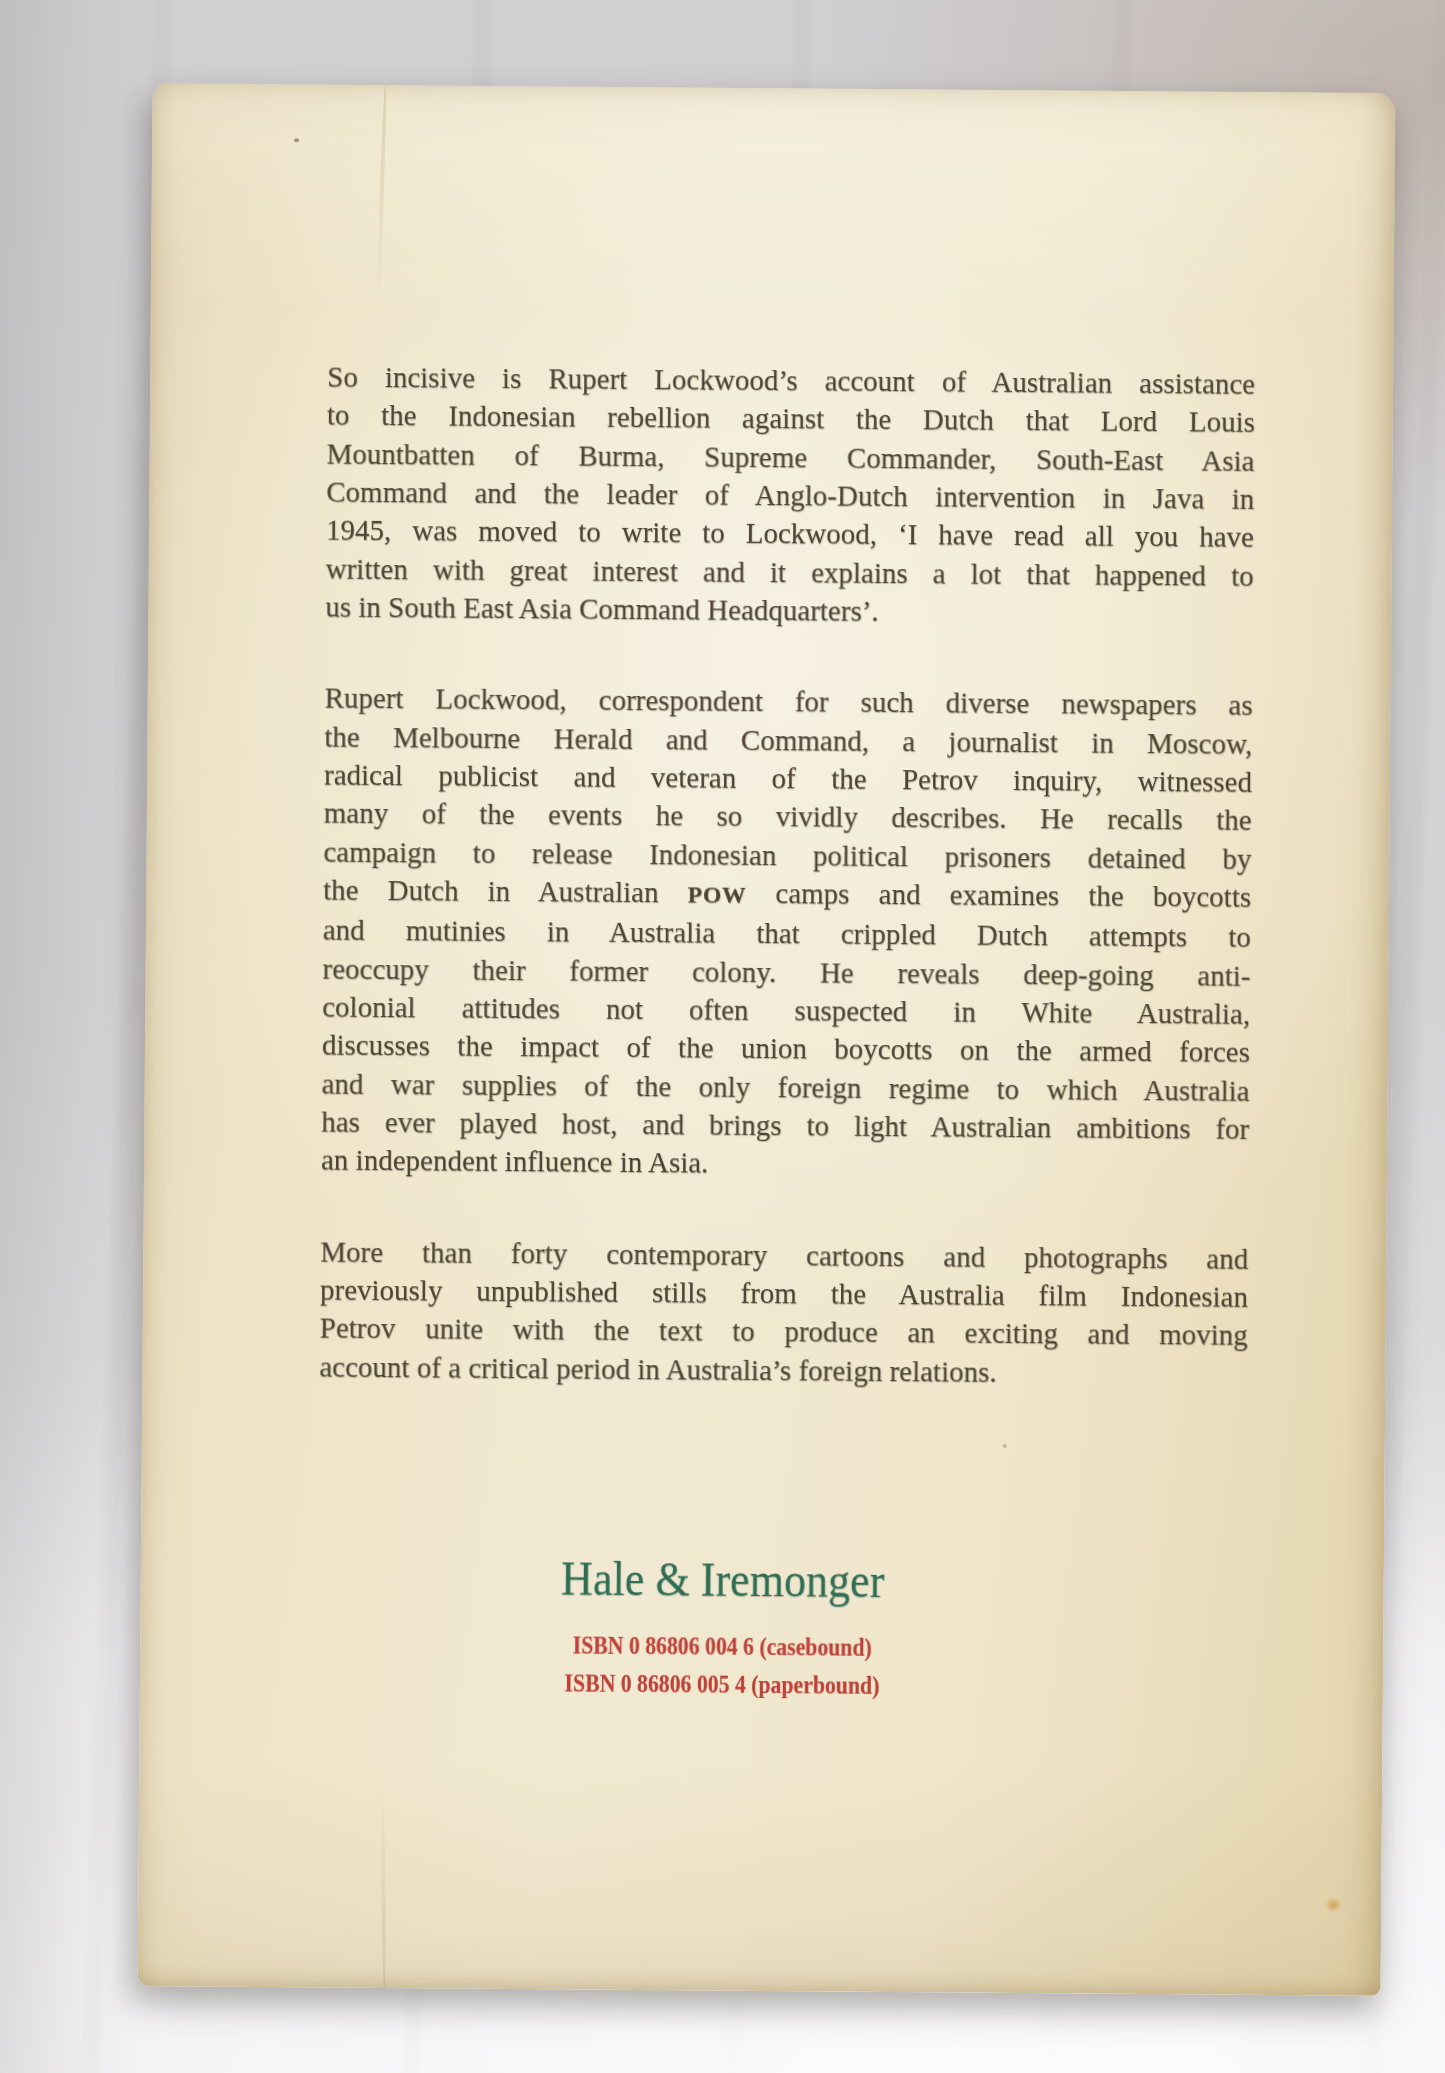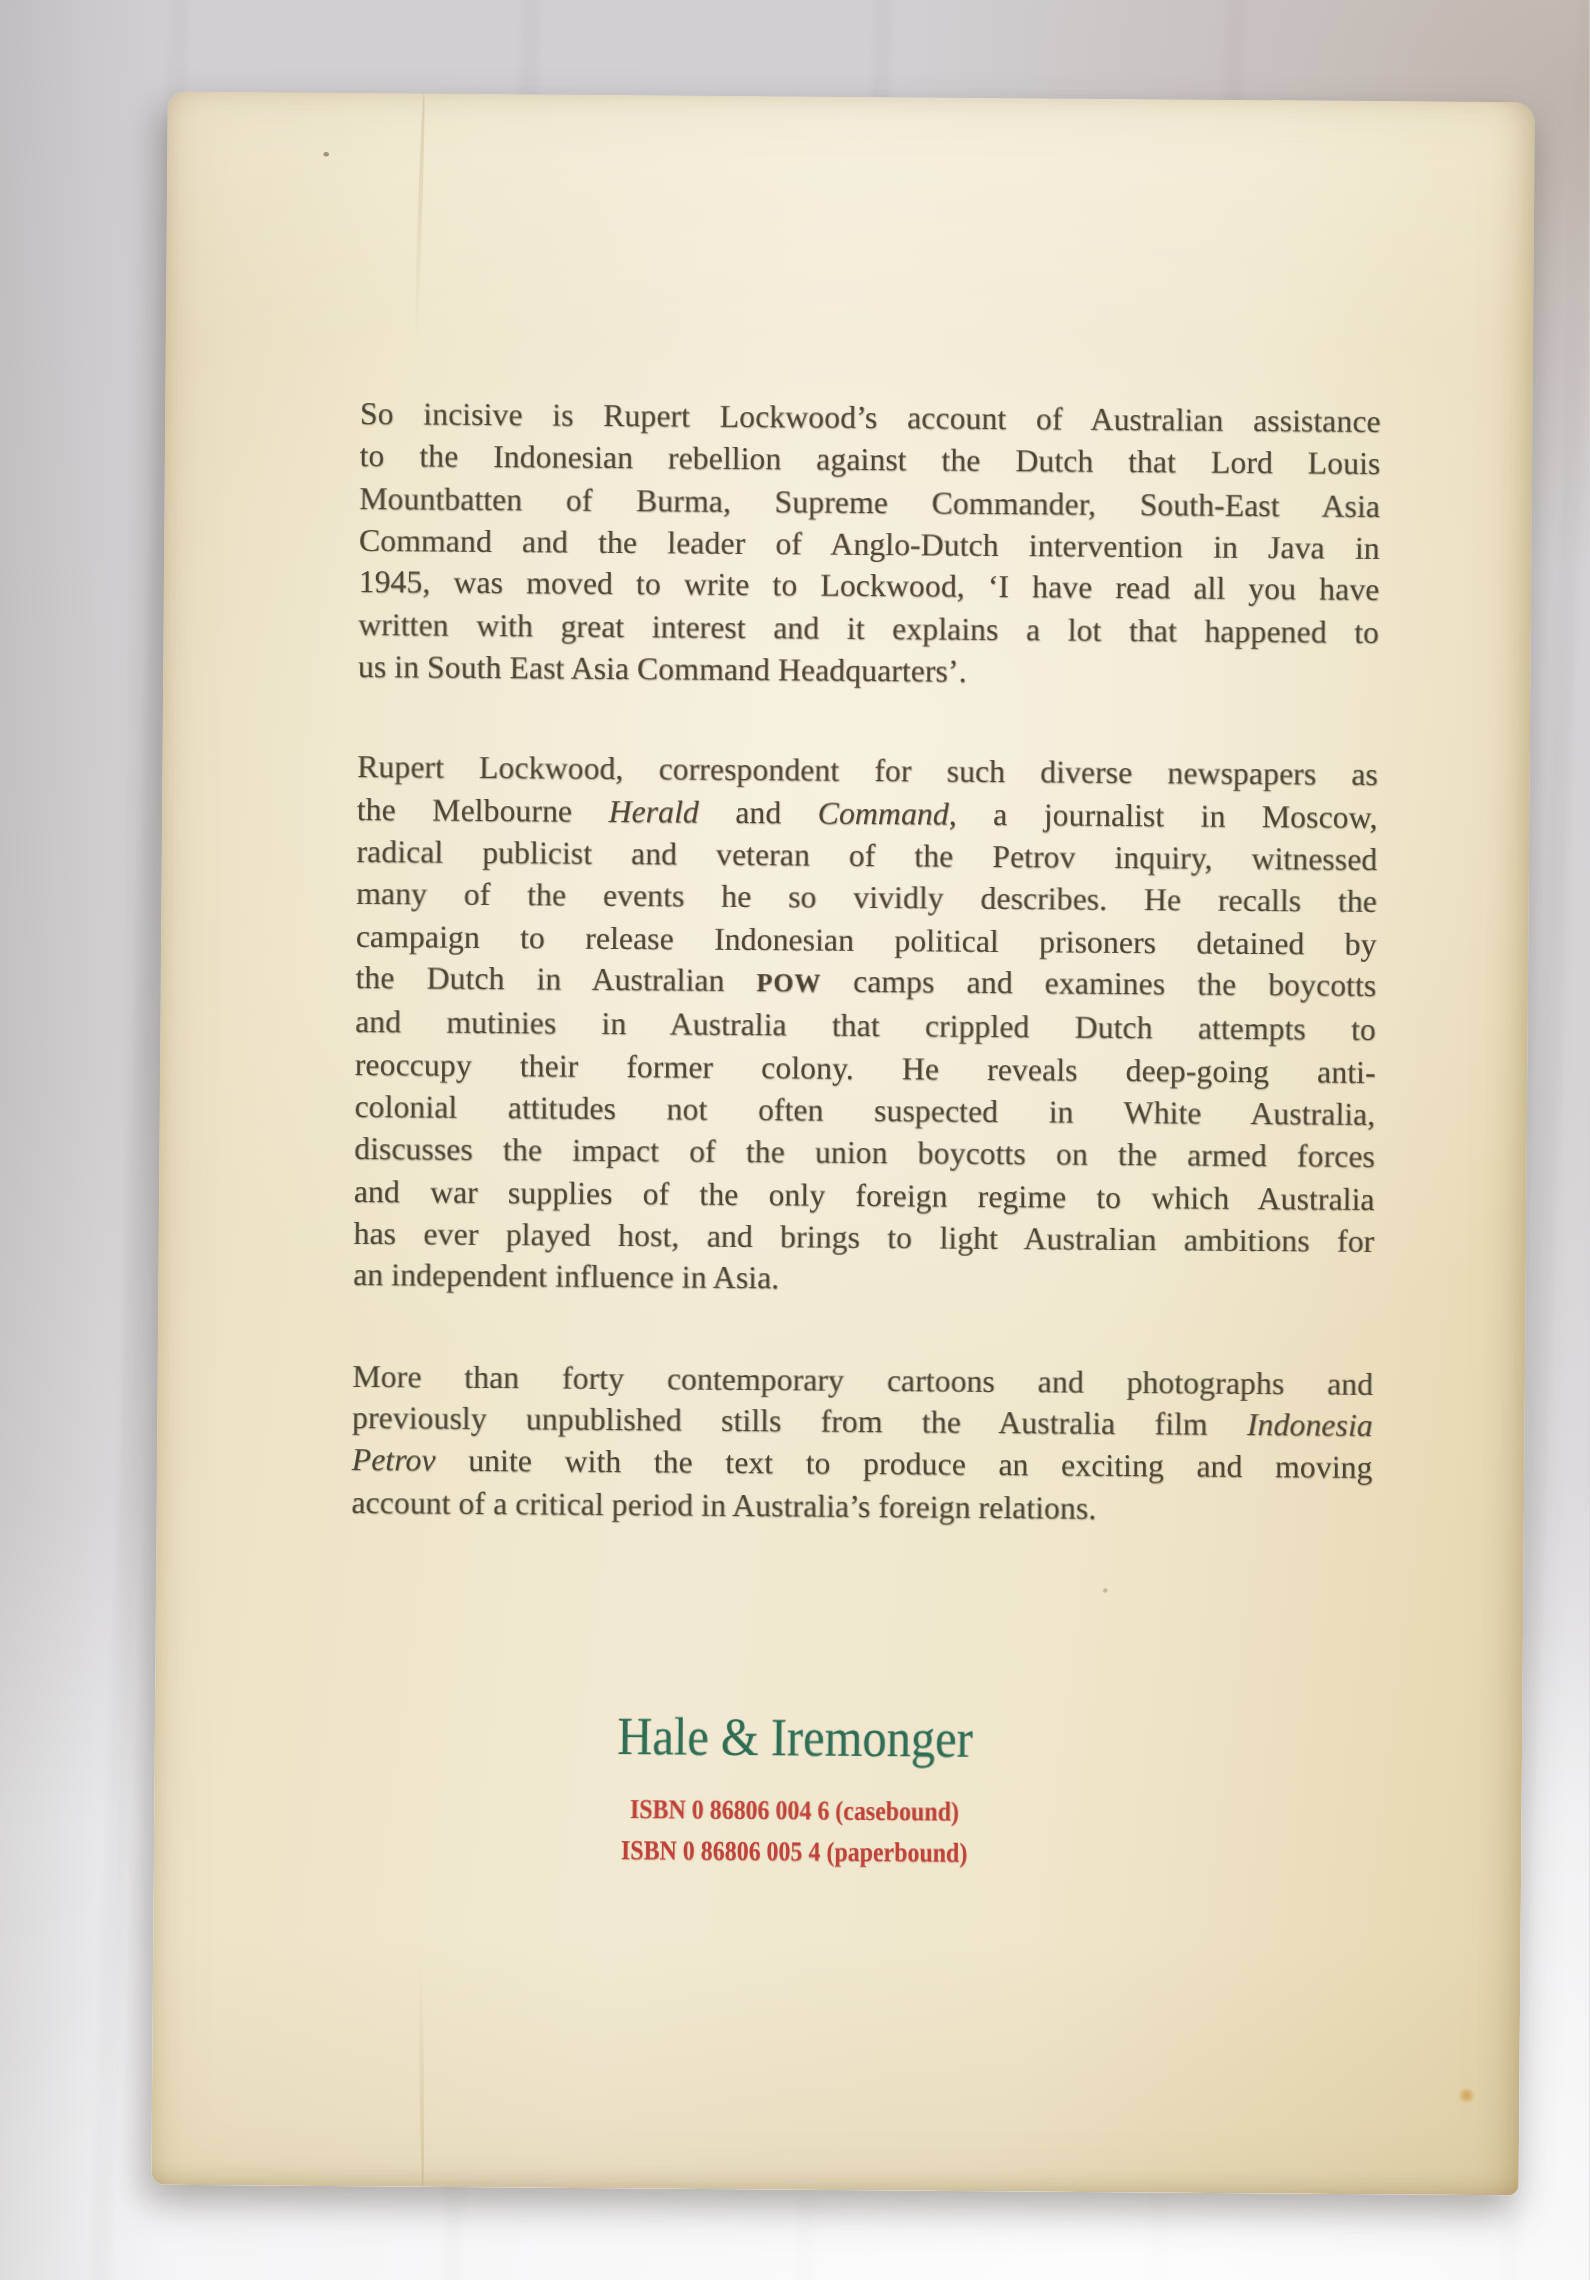--- a/index.html
+++ b/index.html
@@ -51,21 +51,21 @@
     position:absolute;left:177px;top:273px;width:928px;
     font-size:29px;line-height:38.33px;
     color:var(--ink,#4d4435);
     text-shadow:0.5px 0.7px 1px rgba(95,80,55,0.45);
     filter:blur(0.2px);
   }
   .para{margin:0 0 53px 0;}
   .para:last-child{margin-bottom:0;}
   .line{text-align:justify;text-align-last:justify;white-space:normal;}
   .line.last{text-align-last:left;}
-  .it{font-style:italic;margin-top:40px;}
+  .it{margin-top:40px;}
   .sc{font-size:0.82em;letter-spacing:0.6px;font-weight:bold;}
   
   .publisher-block{
     position:absolute;left:282px;top:1465px;width:600px;text-align:center;
     filter:blur(0.2px);
   }
   .publisher{
     font-size:49px;line-height:54px;
     color:var(--publisher-green,#2f6e55);
     transform:scaleX(0.90);transform-origin:50% 50%;
@@ -110,21 +110,21 @@
           <div class="line">and mutinies in Australia that crippled Dutch attempts to</div>
           <div class="line">reoccupy their former colony. He reveals deep-going anti-</div>
           <div class="line">colonial attitudes not often suspected in White Australia,</div>
           <div class="line">discusses the impact of the union boycotts on the armed forces</div>
           <div class="line">and war supplies of the only foreign regime to which Australia</div>
           <div class="line">has ever played host, and brings to light Australian ambitions for</div>
           <div class="line last">an independent influence in Asia.</div>
         </div>
         <div class="para">
           <div class="line">More than forty contemporary cartoons and photographs and</div>
-          <div class="line">previously unpublished stills from the Australia film <span class="it">Indonesia</span></div>
+          <div class="line">previously unpublished stills from the Australia film <span class="it">Indonesian</span></div>
           <div class="line"><span class="it">Petrov</span> unite with the text to produce an exciting and moving</div>
           <div class="line last">account of a critical period in Australia’s foreign relations.</div>
         </div>
       </div>
 
     <div class="publisher-block">
       <div class="publisher">Hale &amp; Iremonger</div>
       <div class="isbn first">ISBN 0 86806 004 6 (casebound)</div>
       <div class="isbn">ISBN 0 86806 005 4 (paperbound)</div>
     </div>

